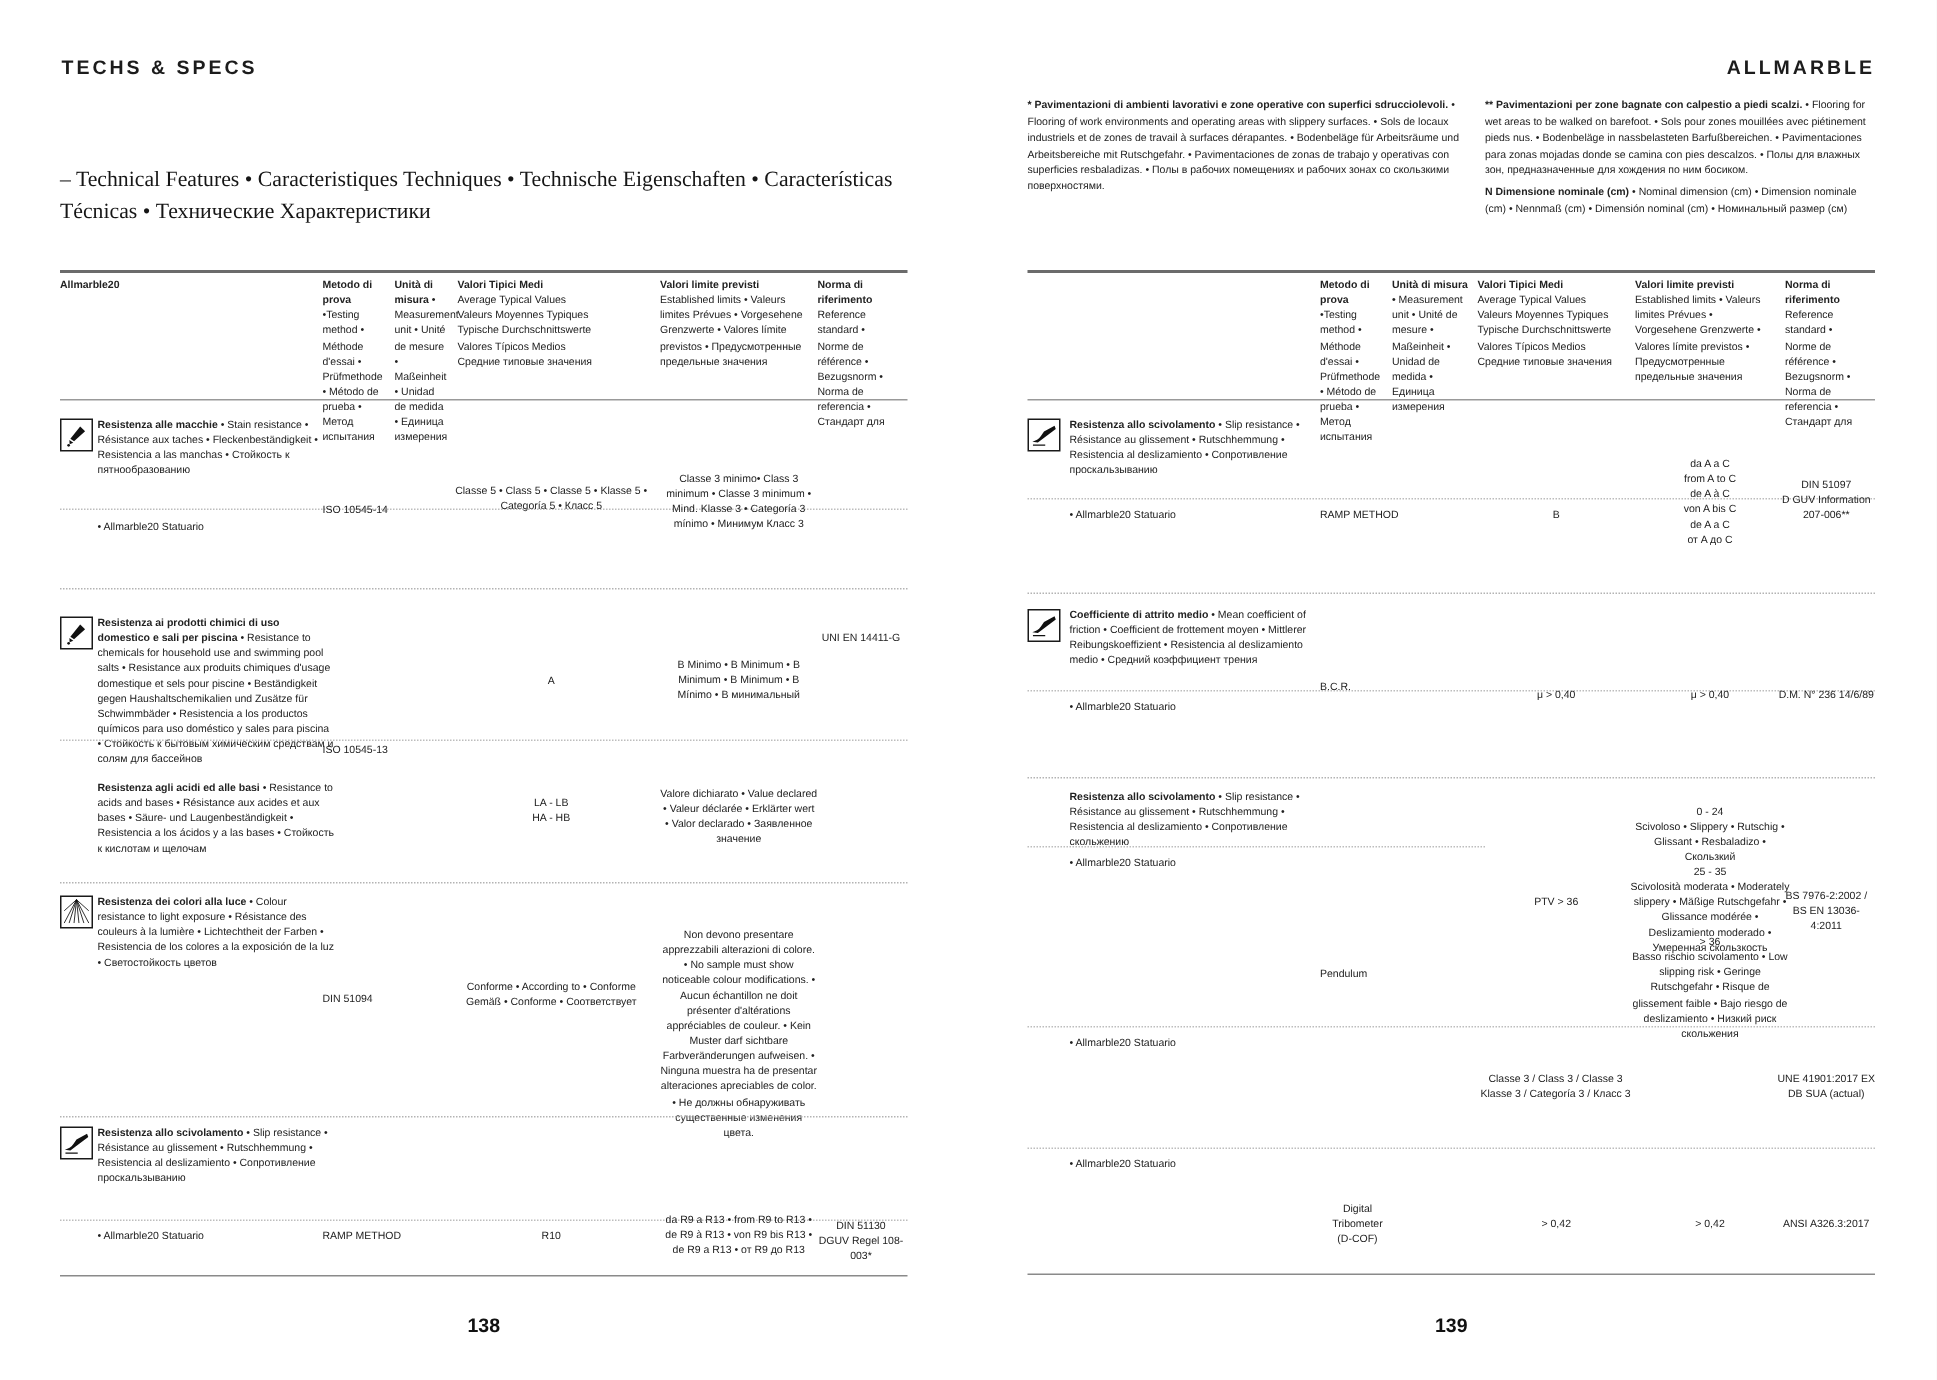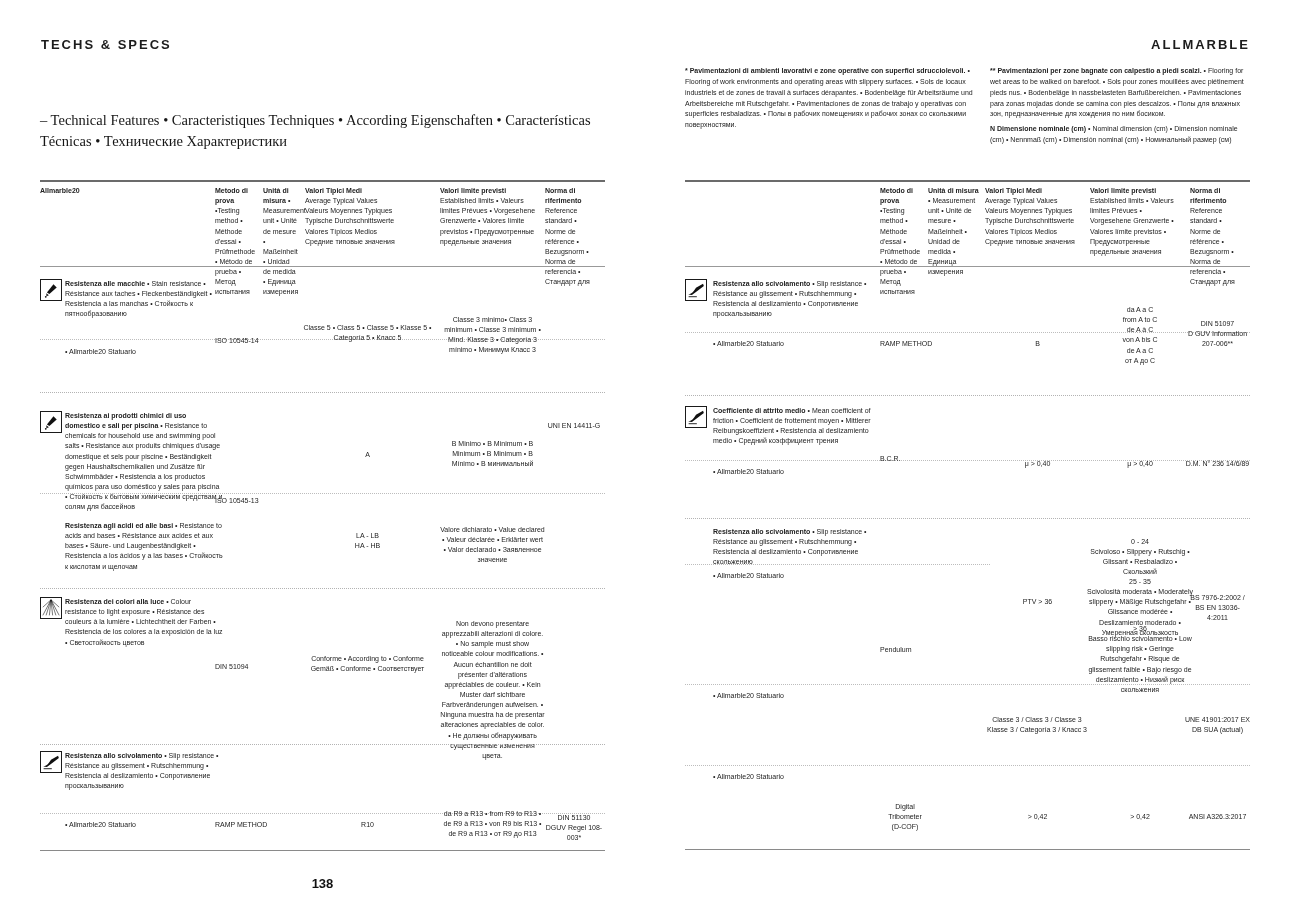--- a/index.html
+++ b/index.html
@@ -42,21 +42,21 @@
   .sub{position:absolute;left:0;right:0;border-top:1px dotted #bdbdbd;}
   .pagenum{position:absolute;top:876px;left:0;width:100%;text-align:center;font-size:13px;font-weight:bold;color:#111;}
 </style>
 </head>
 <body>
 
 <div class="sheet">
 
   <div class="eyebrow">TECHS &amp; SPECS</div>
   <div class="brand">ALLMARBLE</div>
-  <div class="subtitle">–  Technical Features  •  Caracteristiques Techniques  •  According Eigenschaften  •  Características Técnicas  •  Технические Характеристики</div>
+  <div class="subtitle">–  Technical Features  •  Caracteristiques Techniques  •  Technische Eigenschaften  •  Características Técnicas  •  Технические Характеристики</div>
 
   <div class="page l">
     <div class="table">
 
       <div class="thead">
         <div class="hc"><b>Allmarble20</b></div>
         <div class="hc"><b>Metodo di prova</b><span> •Testing method • Méthode d'essai • Prüfmethode • Método de prueba • Метод испытания</span></div>
         <div class="hc"><b>Unità di misura •</b><span> Measurement unit • Unité de mesure • Maßeinheit • Unidad de medida • Единица измерения</span></div>
         <div class="hc"><b>Valori Tipici Medi</b><div class="pre">Average Typical Values
 Valeurs Moyennes Typiques
@@ -222,15 +222,16 @@
         <div class="b var" style="top:253px">• Allmarble20 Statuario</div>
         <div class="b methc pre" style="top:283px">Digital
 Tribometer
 (D-COF)</div>
         <div class="b val tcol" style="top:293px">&gt; 0,42</div>
         <div class="b val lcol" style="top:293px">&gt; 0,42</div>
         <div class="b val scol nw" style="top:293px">ANSI A326.3:2017</div>
       </div>
 
     </div>
+    <div class="pagenum">139</div>
   </div>
 
 </div>
 
 </body></html>

